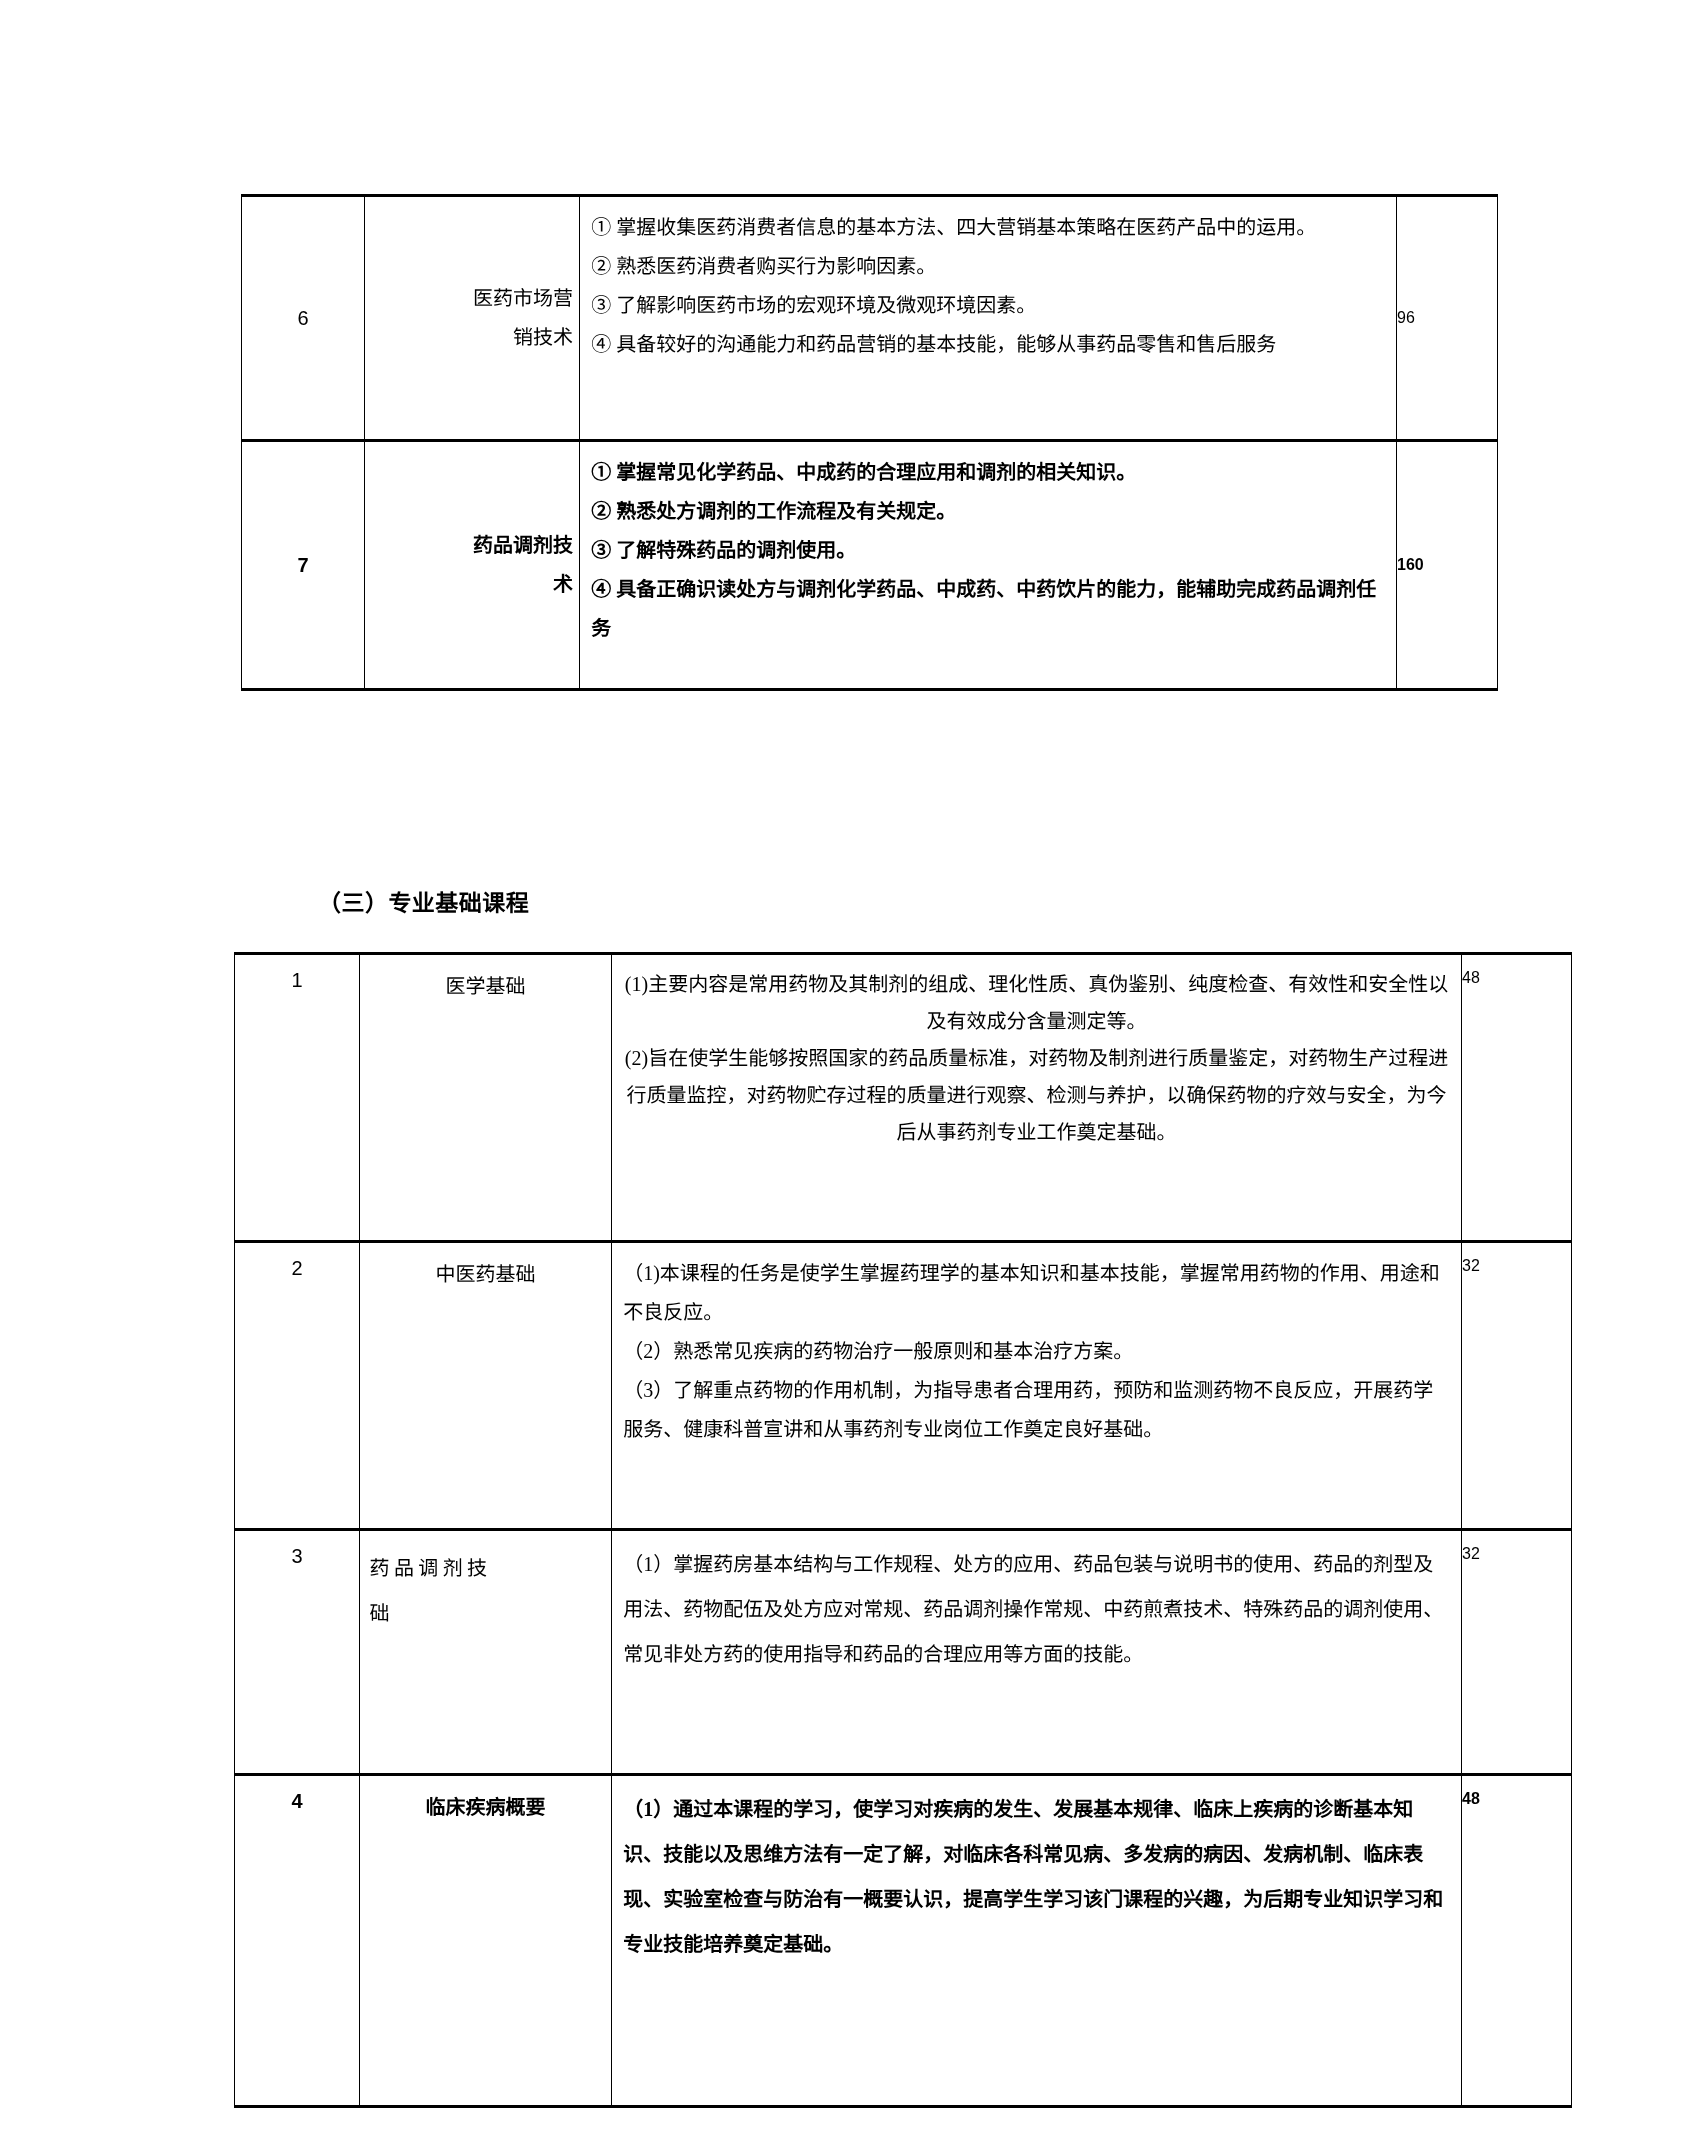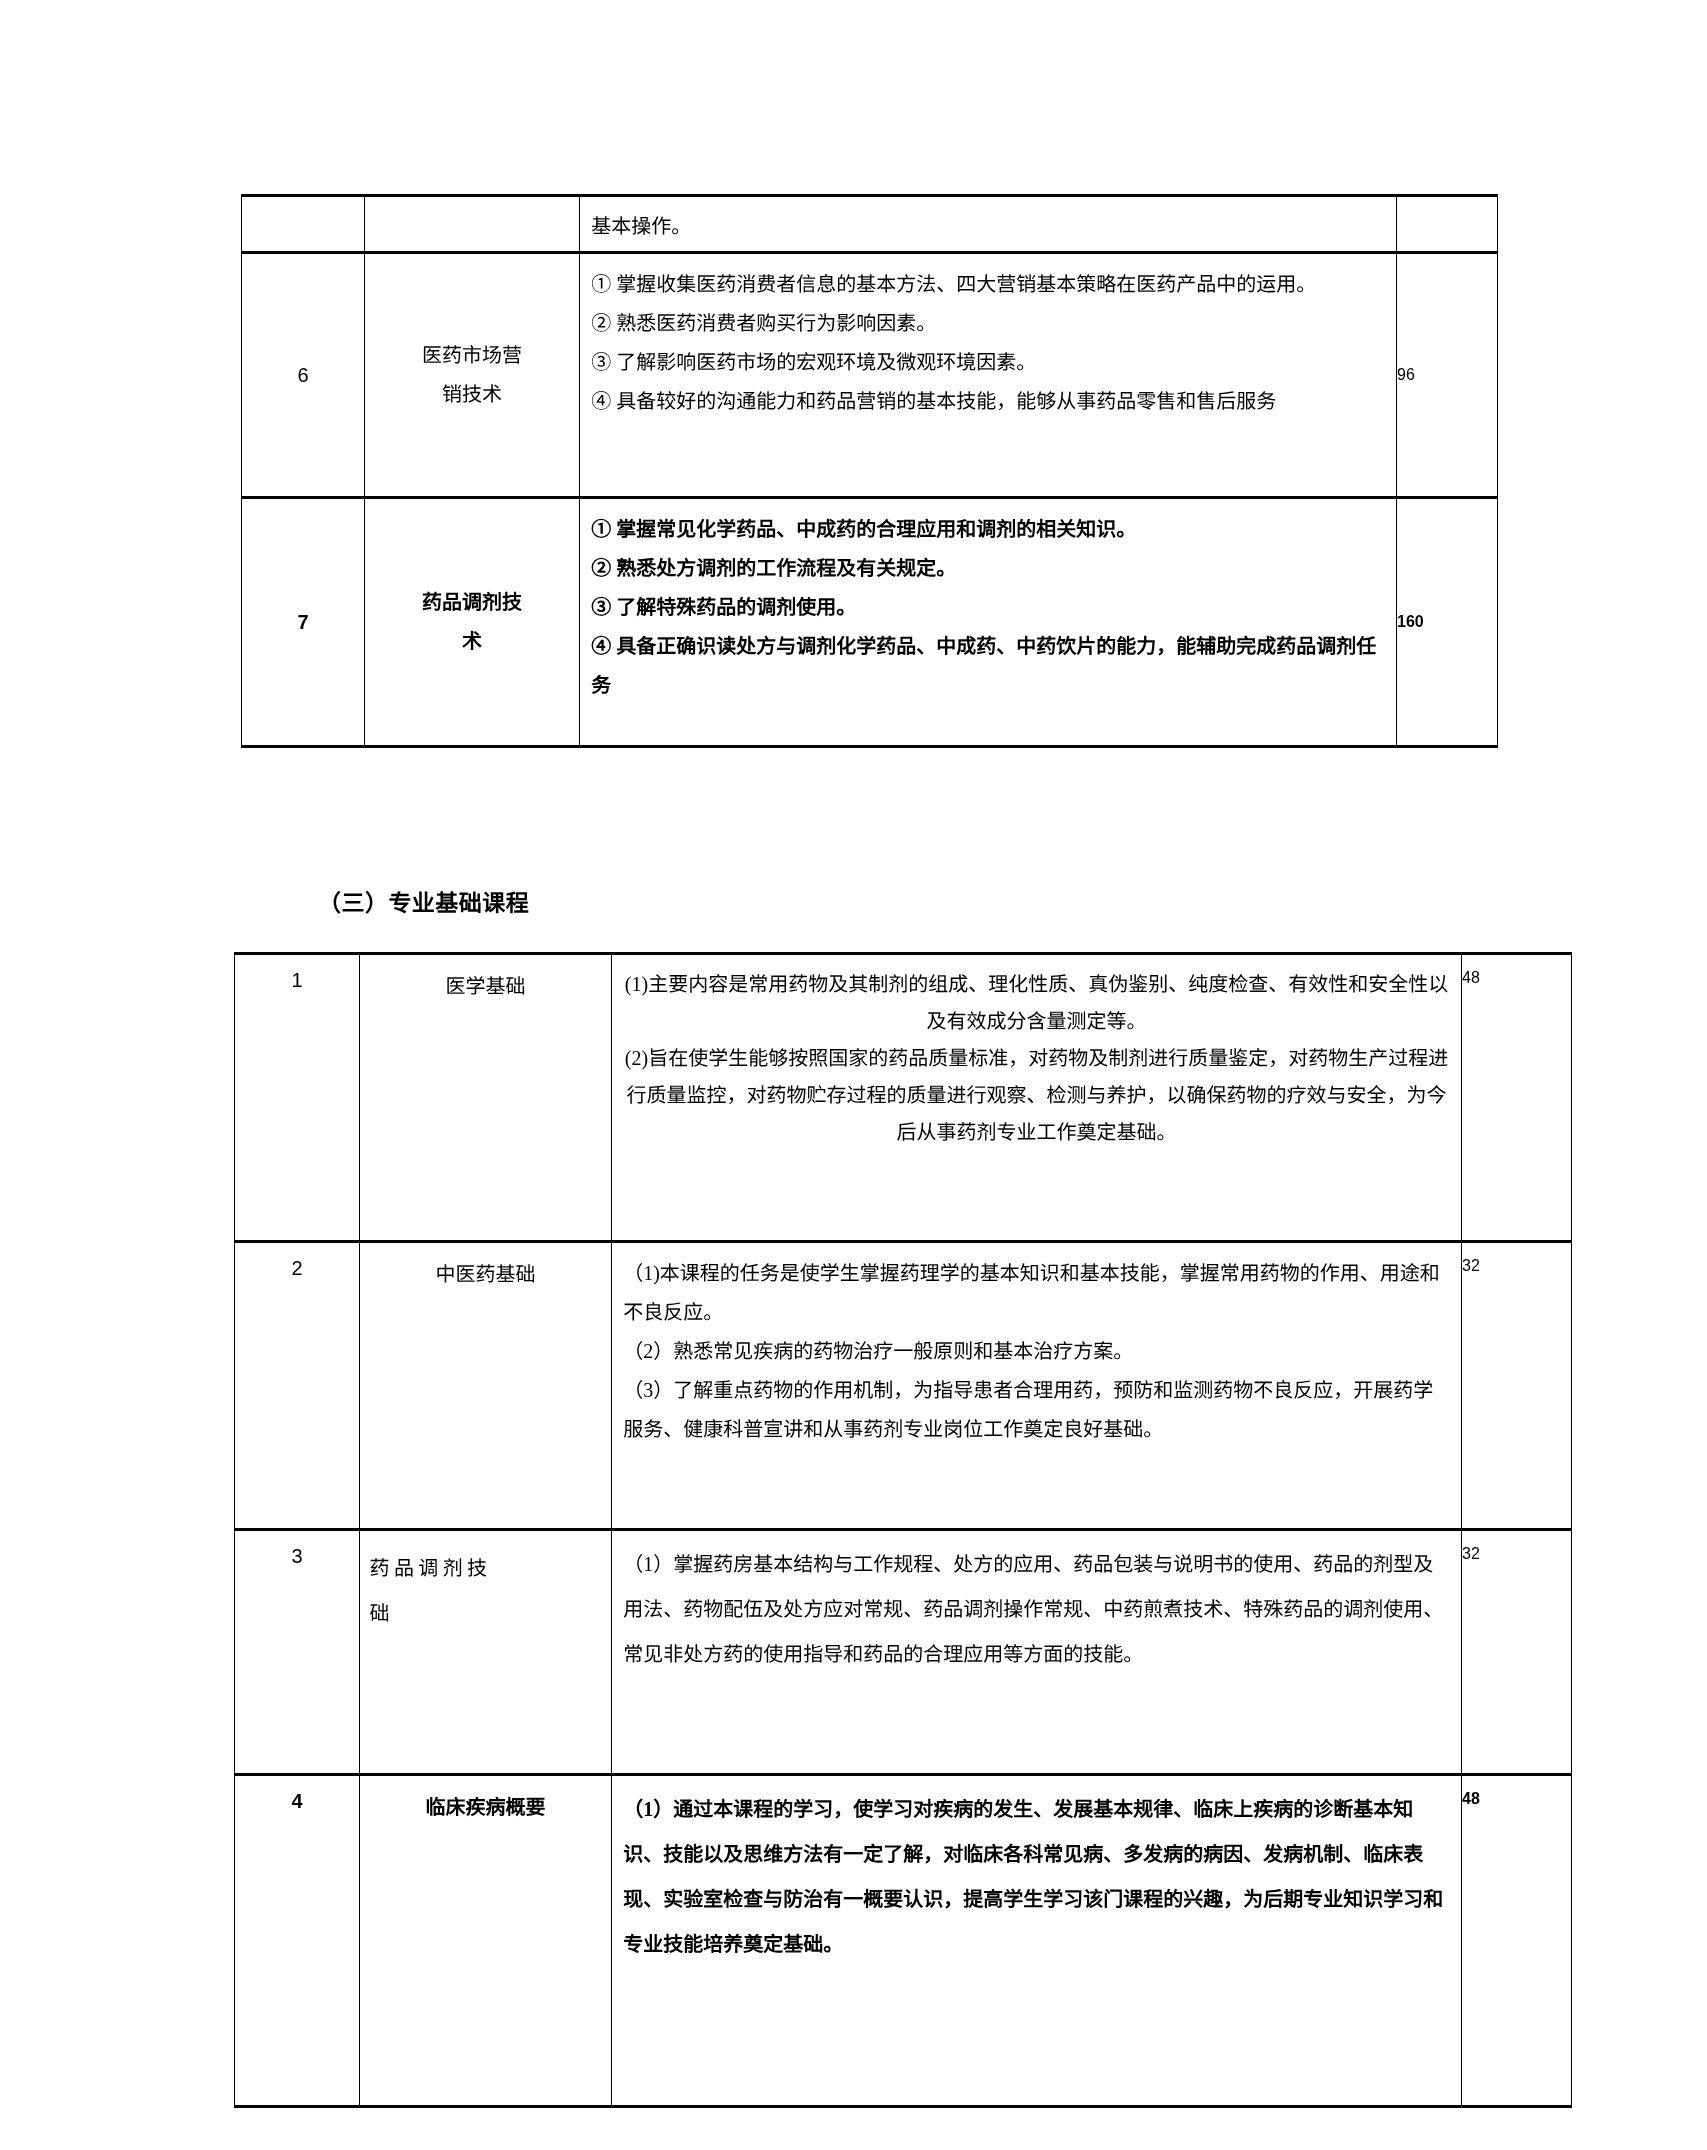--- a/index.html
+++ b/index.html
@@ -52,21 +52,21 @@
   }
   .c-idx .inner { padding: 14.6px 0 0 0; }
 
   
   .c-name {
     text-align: center;
     font-size: 20px;
   }
   .c-name .inner { padding: 14.6px 6px 0 6px; line-height: 1.62; }
   .c-name .inner.mid { padding-top: 0; }
-  .c-name.vmid { vertical-align: middle; }
+  .c-name.vmid { vertical-align: middle; text-align: right; }
   .c-name.vmid .inner { padding-top: 0; }
 
   
   .spaced {
     text-align: left;
     letter-spacing: 0.22em;
   }
 
   
   .c-desc {
@@ -106,36 +106,20 @@
 
   <table class="doc-table heavy-top heavy-bottom" style="left:241px; top:194px; width:1256px;">
     <colgroup>
       <col style="width:123px">
       <col style="width:215px">
       <col style="width:817px">
       <col style="width:101px">
     </colgroup>
     <tbody>
 
-      <tr style="height:41px;">
-        <td class="c-idx">
-          <div class="inner"></div>
-        </td>
-        <td class="c-name">
-          <div class="inner"></div>
-        </td>
-        <td class="c-desc">
-          <div class="inner" style="padding:9.5px 11.2px 5.2px 11.2px;">
-            <p>基本操作。</p>
-          </div>
-        </td>
-        <td class="c-hrs">
-          <div class="inner"></div>
-        </td>
-      </tr>
 
       <tr class="sep-heavy" style="height:245px;">
         <td class="c-idx vmid" style="vertical-align:middle;">
           <div class="inner" style="padding:0;">6</div>
         </td>
         <td class="c-name vmid">
           <div class="inner mid" style="line-height:1.95;">
             <div>医药市场营</div>
             <div>销技术</div>
           </div>

